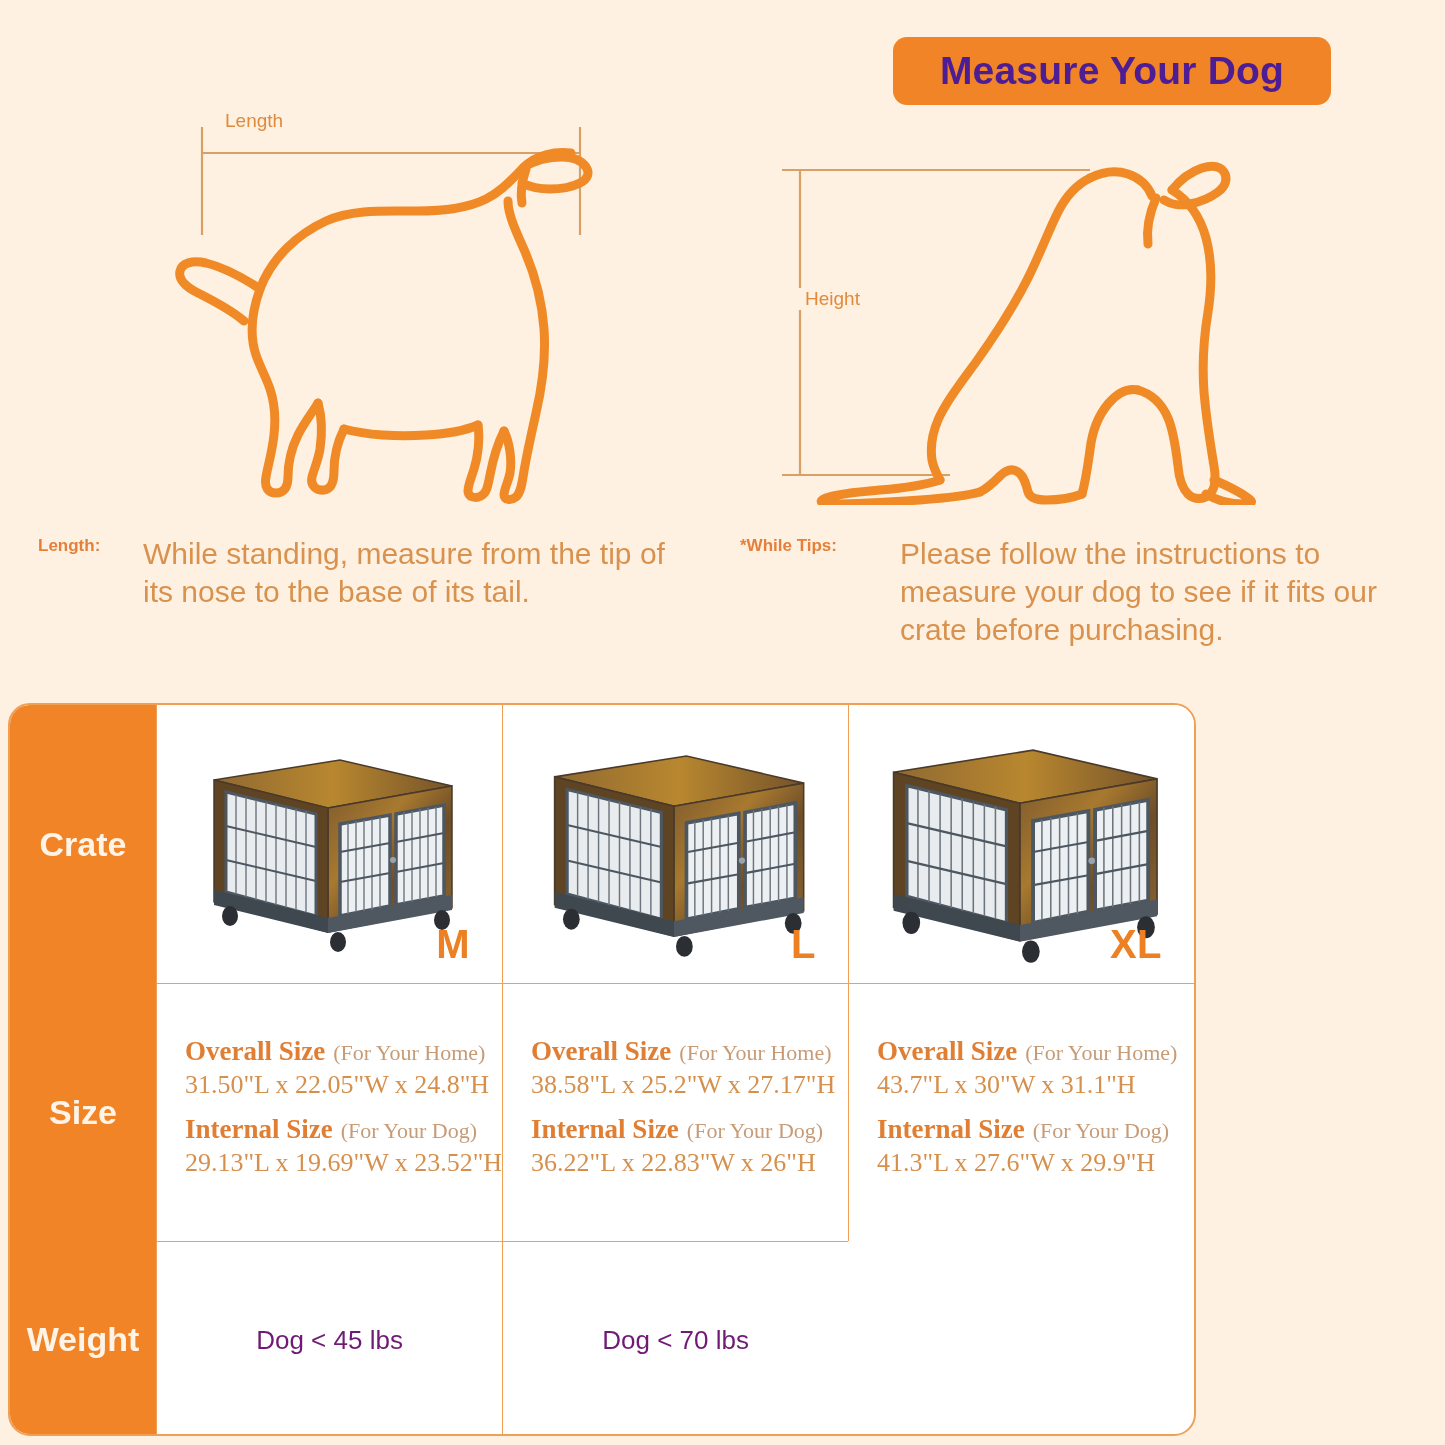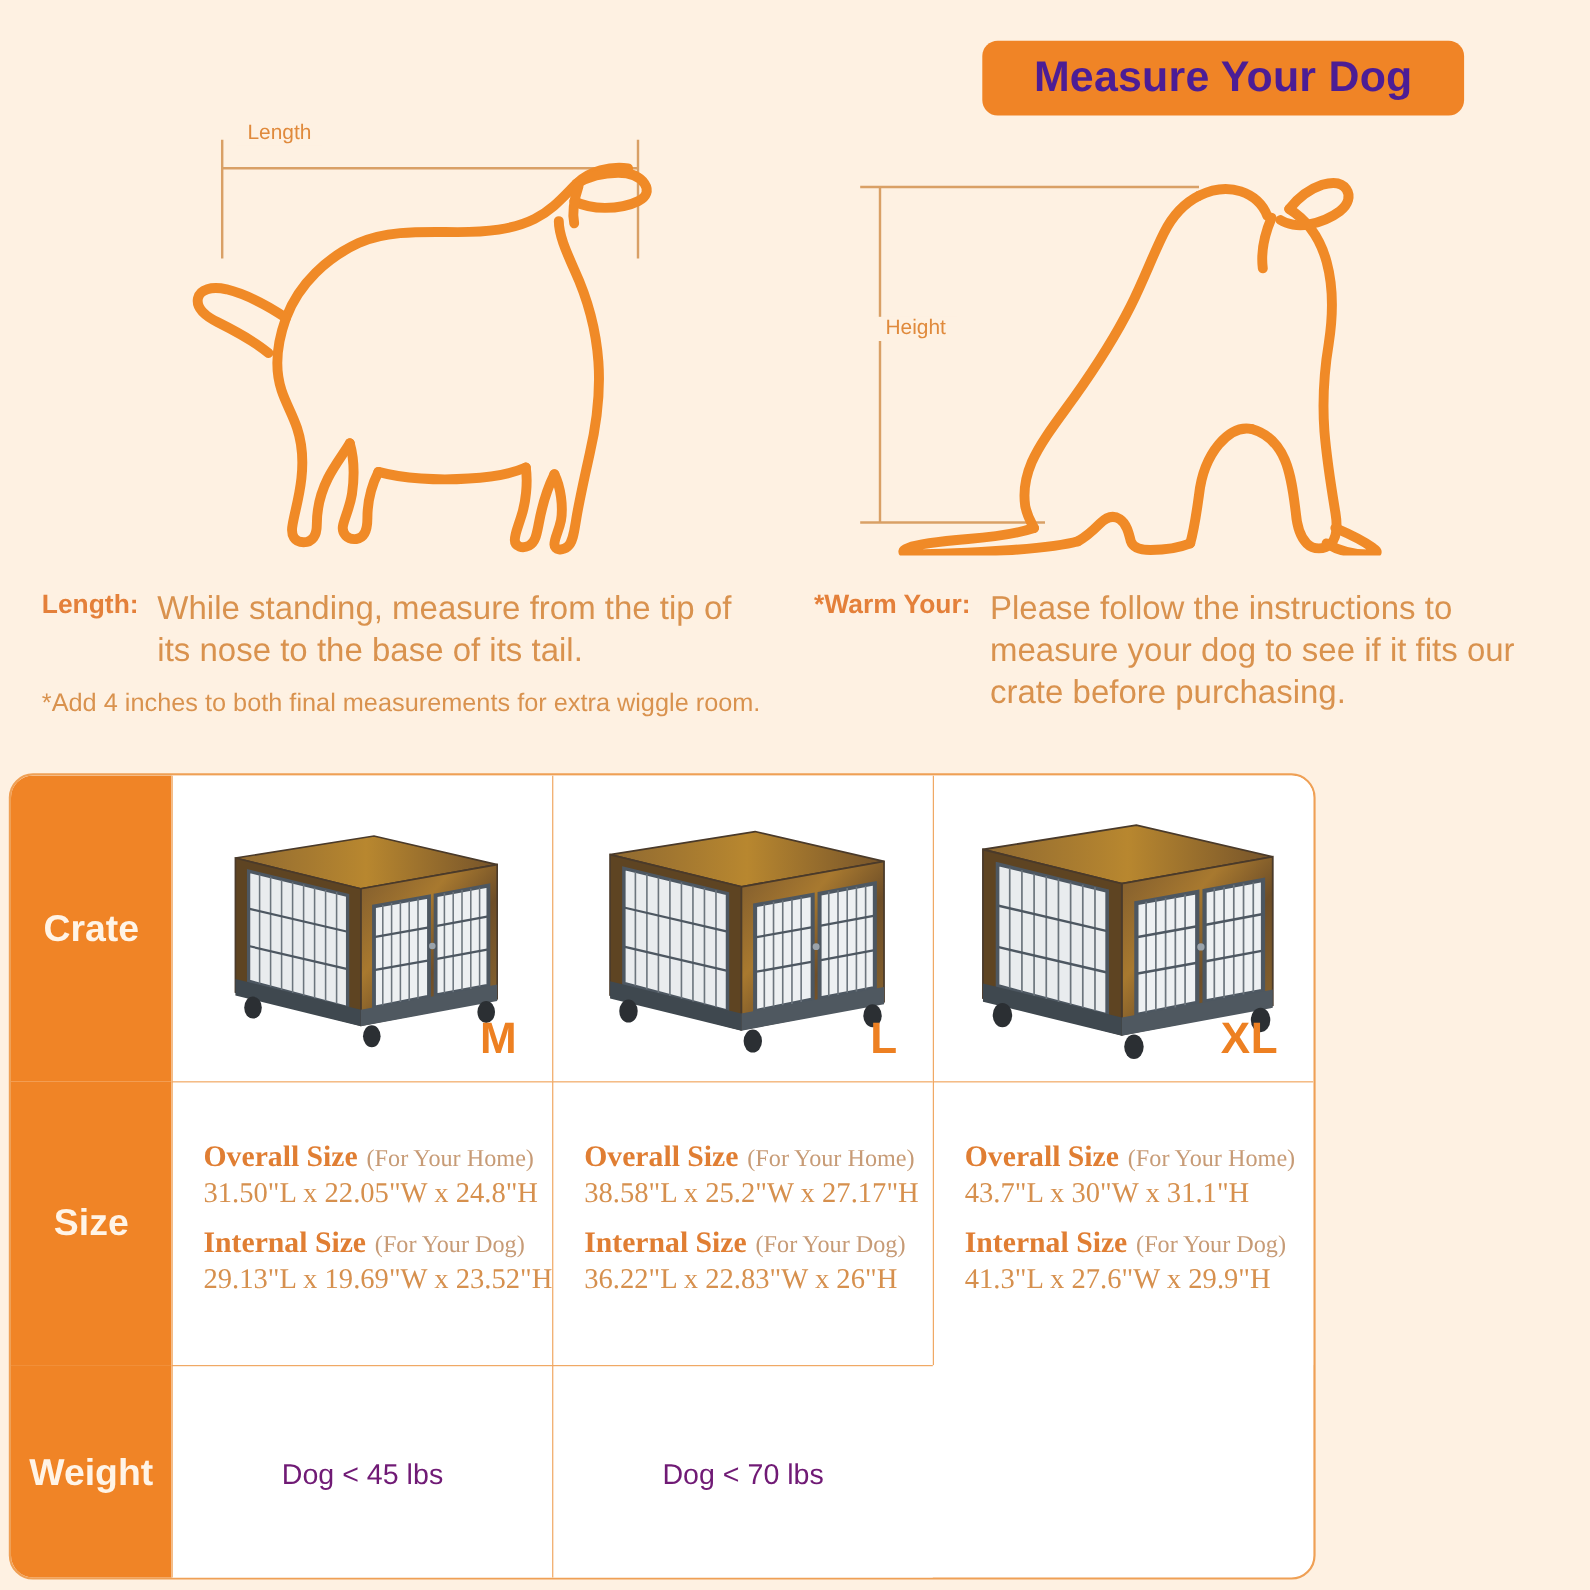--- a/index.html
+++ b/index.html
@@ -68,21 +68,21 @@
     height: 165px;
   }
 
   .desc-left  { position: absolute; left: 38px;  top: 5px;  width: 660px; }
   .desc-right { position: absolute; left: 740px; top: 5px;  width: 690px; }
 
   .desc-row { display: flex; align-items: flex-start; margin-bottom: 11px; }
   .desc-term {
     color: #E4803A;
     font-weight: bold;
-    font-size: 24px;
+    font-size: 17px;
     white-space: nowrap;
     flex: 0 0 auto;
     line-height: 1.25;
   }
   .desc-term.length-term { width: 105px; }
   .desc-term.height-term { width: 105px; }
   .desc-term.tips-term   { width: 160px; }
 
   .desc-body {
     color: #D9924E;
@@ -339,26 +339,25 @@
   <span class="meas-label" id="height-label">Height</span>
 </div>
 
 <div id="descriptions">
 
   <div class="desc-left">
     <div class="desc-row">
       <span class="desc-term length-term">Length:</span>
       <span class="desc-body">While standing, measure from the tip of its nose to the base of its tail.</span>
     </div>
-    <div class="desc-note">*Add 4 inches to both final measurements for extra wiggle room.</div>
   </div>
 
   <div class="desc-right">
     <div class="desc-row">
-      <span class="desc-term tips-term">*Warm Your:</span>
+      <span class="desc-term tips-term">*While Tips:</span>
       <span class="desc-body">Please follow the instructions to measure your dog to see if it fits our crate before purchasing.</span>
     </div>
   </div>
 
 </div>
 
 <div id="size-table">
 
   <div class="row-label">Crate</div>
 

